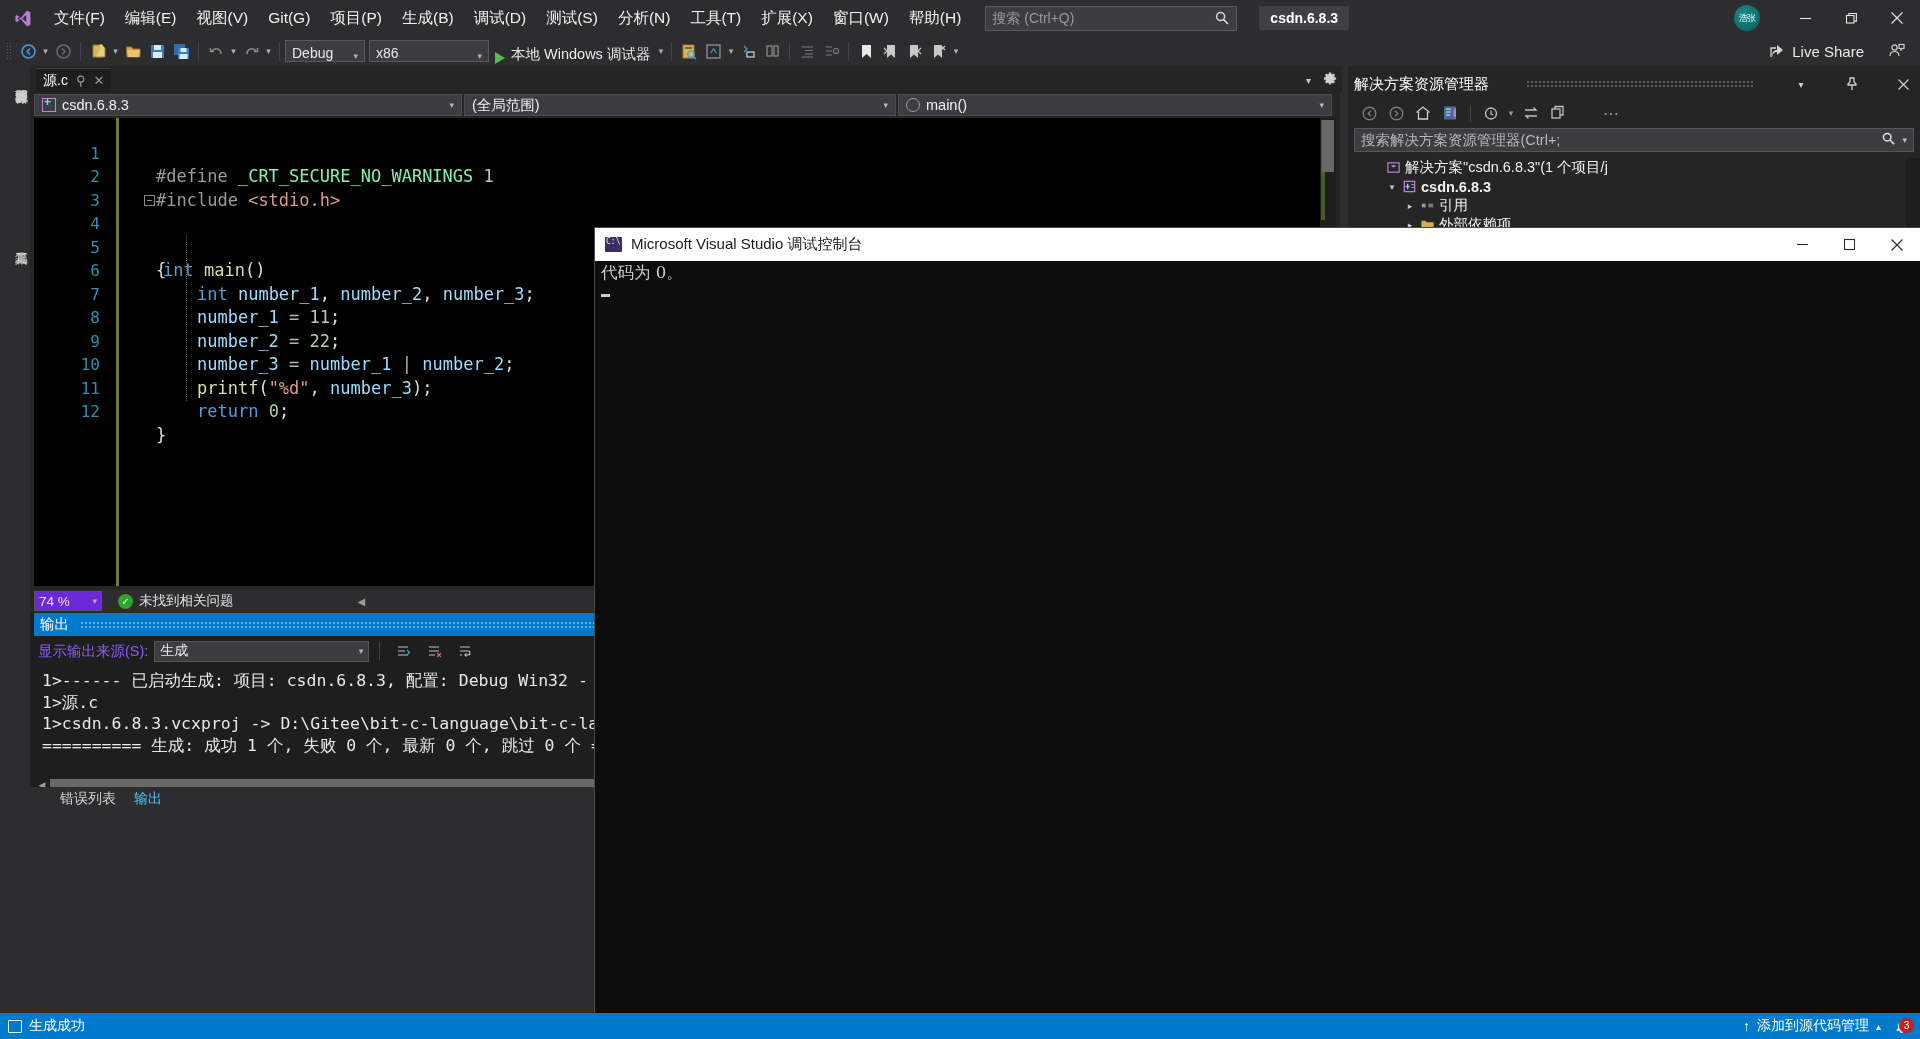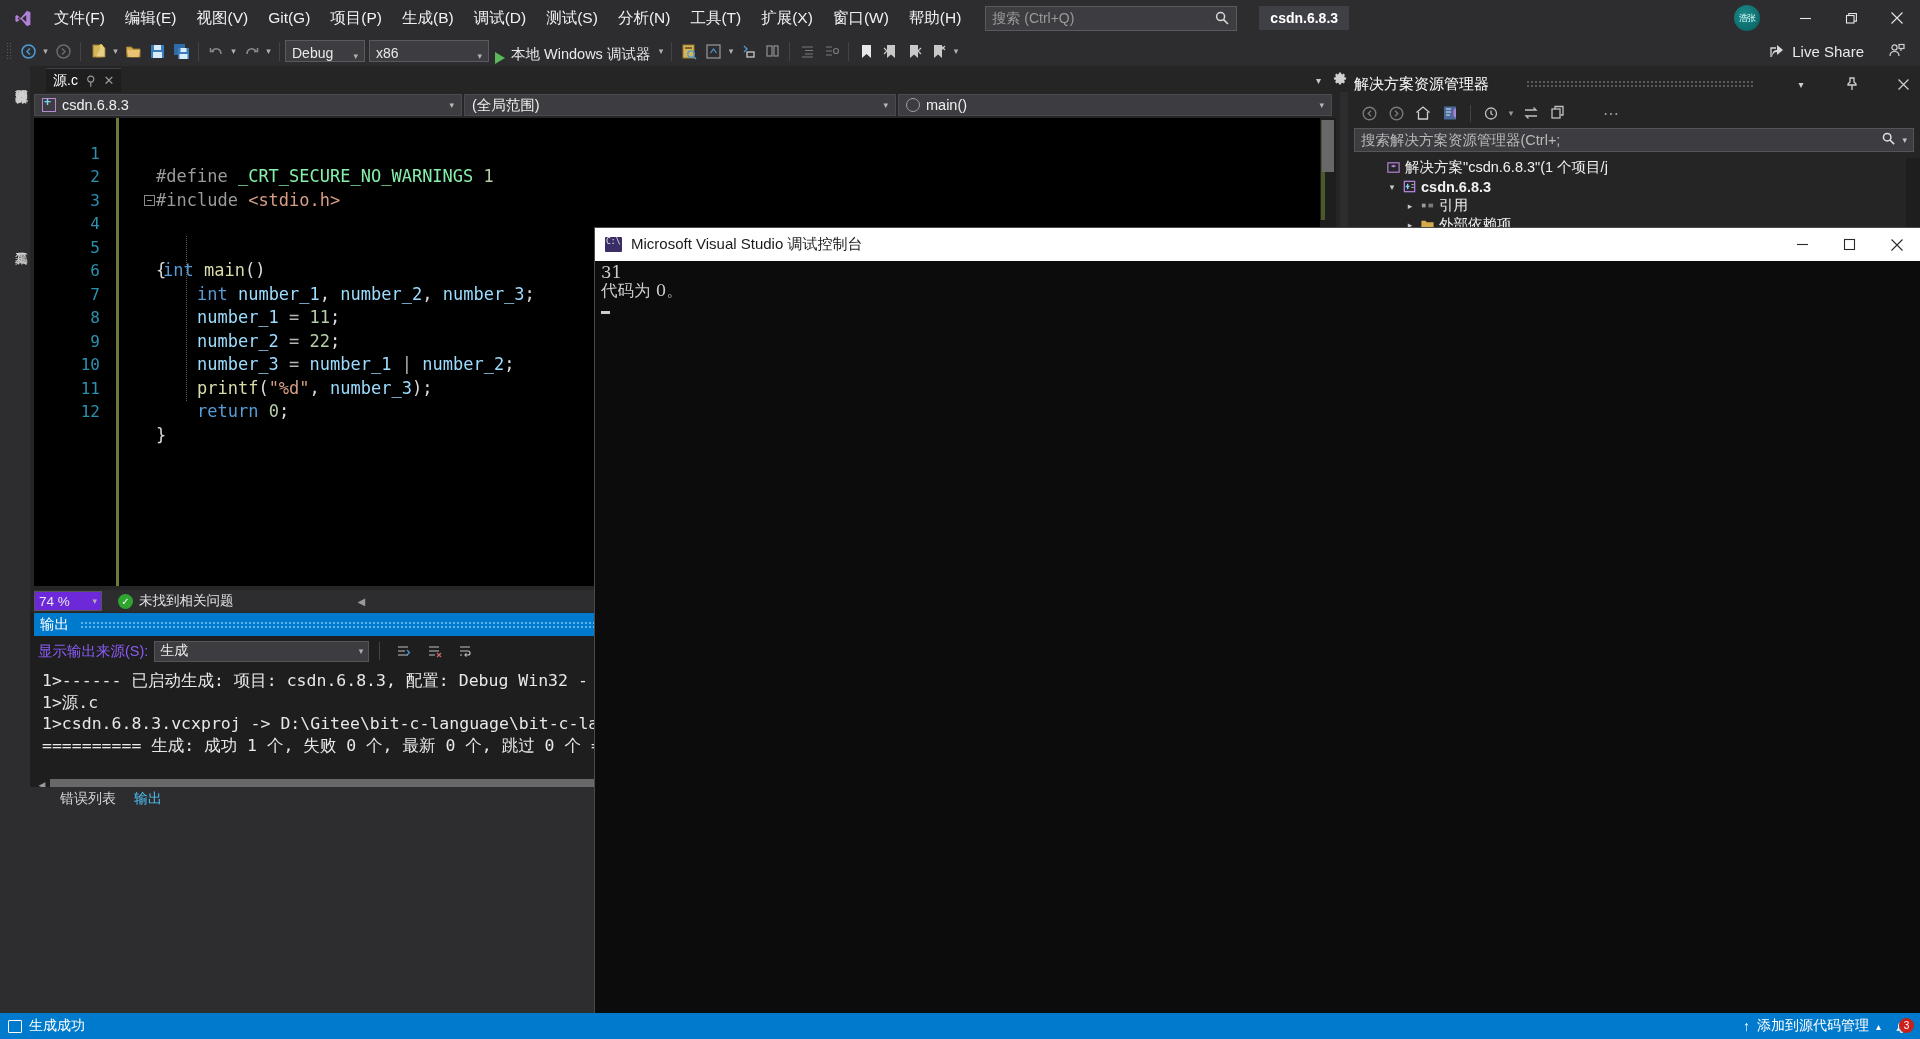--- a/index.html
+++ b/index.html
@@ -86,21 +86,21 @@
   .vtab {
     writing-mode: vertical-rl; text-orientation: mixed;
     color: #d0d0d0; font-size: 13px; padding: 8px 0; width: 30px; text-align: center;
     white-space: nowrap;
   }
   .vtab.t1 { position: absolute; top: 6px; left: 0; }
   .vtab.t2 { position: absolute; top: 168px; left: 0; }
 
   
   .editor-wrap { position: absolute; left: 30px; top: 66px; width: 1310px; height: 547px; background: #252526; }
-  .doc-tabs { position: absolute; left: 12px; top: 0; width: 1310px; height: 26px; background: #252526; }
+  .doc-tabs { position: absolute; left: 2px; top: 0; width: 1310px; height: 26px; background: #252526; }
   .doc-tab {
     position: absolute; left: 4px; top: 2px; height: 24px; background: #1e1e1e;
     display: flex; align-items: center; padding: 0 7px; gap: 8px; border-top: 1px solid #3f3f46;
   }
   .doc-tab .tt { color: #ffffff; font-size: 14px; }
   .doc-tab .pin, .doc-tab .cx { color: #9a9a9a; font-size: 13px; }
   .tabbar-right { position: absolute; right: 4px; top: 2px; height: 24px; display: flex; align-items: center; gap: 12px; color: #c8c8c8; }
 
   .nav-bar {
     position: absolute; left: 4px; top: 28px; width: 1302px; height: 22px;
@@ -808,21 +808,20 @@
             </svg>
         </div>
         <div class="cwb cclose">
           <svg width="14" height="14" viewBox="0 0 14 14">
               <path d="M1.5 1.5 12.5 12.5M12.5 1.5 1.5 12.5" stroke="currentColor" stroke-width="1.1"></path>
             </svg>
         </div>
       </div>
     </div>
     <div class="console-body">
-      <div class="cline sp">31</div>
       <div class="cline sp">代码为 0。</div>
       <div class="ccursor"></div>
     </div>
   </div>
 
   <div class="statusbar">
     <div class="sb-left">
       <span class="sb-flag"></span>
       <span>生成成功</span>
     </div>

